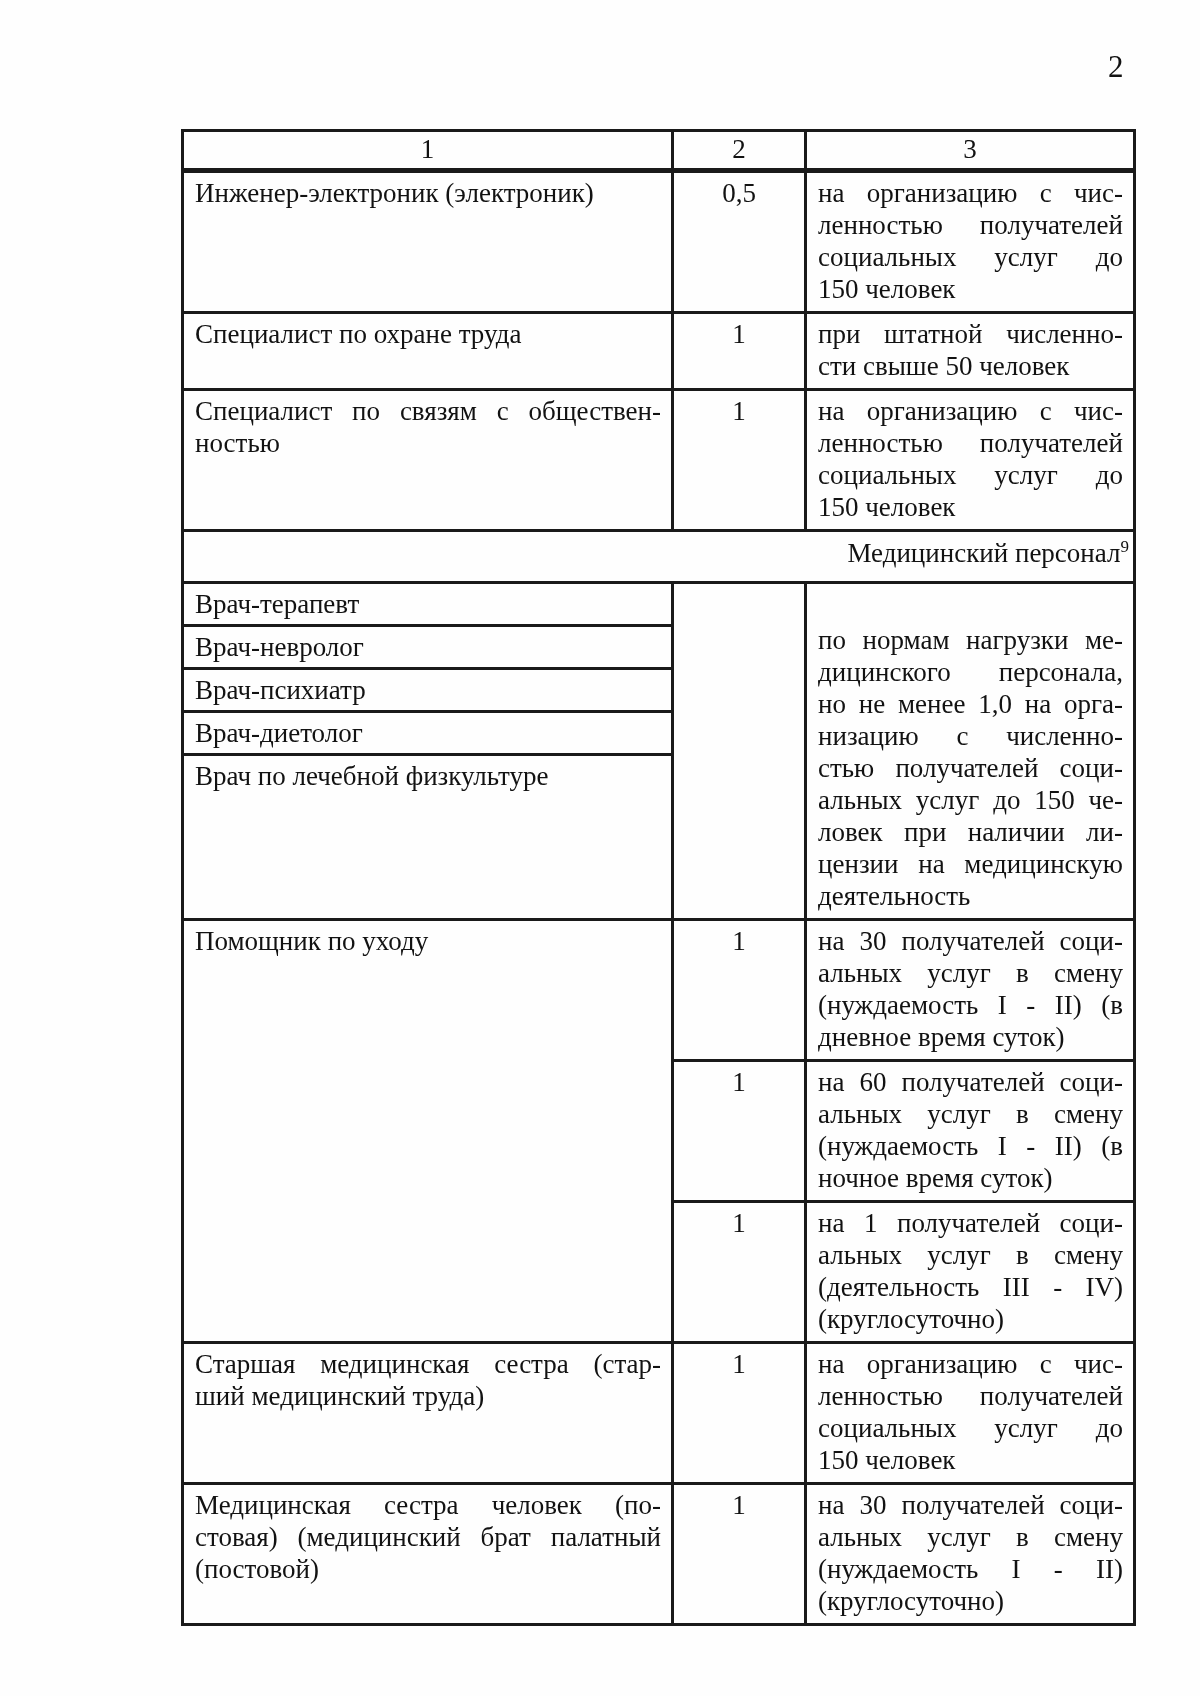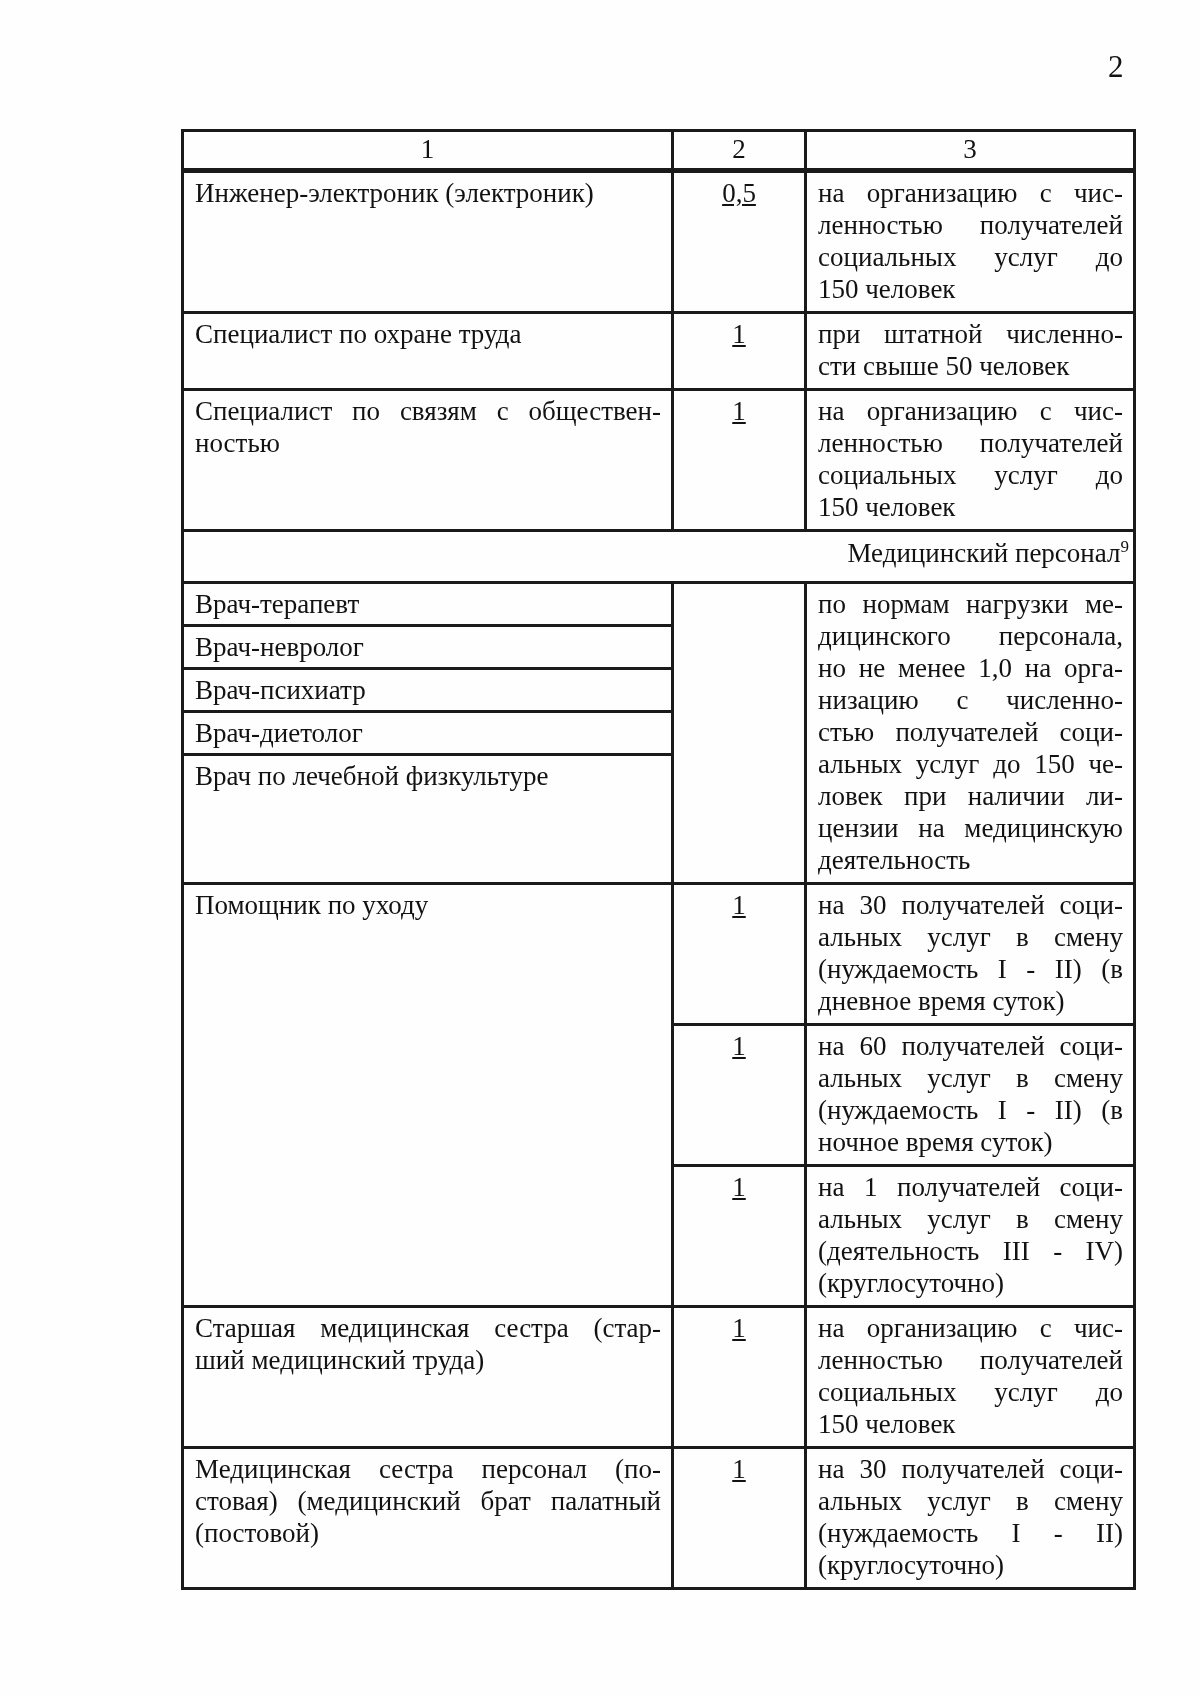--- a/index.html
+++ b/index.html
@@ -49,21 +49,20 @@
     text-align: justify;
     text-align-last: justify;
   }
   .line:last-child {
     text-align-last: left;
   }
   td.units-cell {
     text-align: center;
     padding-left: 4px;
     padding-right: 4px;
-    text-decoration: underline;
   }
   tr.section-hdr td {
     text-align: right;
     height: 40px;
     padding: 5px 4px 4px;
   }
   sup.fn {
     font-size: 17px;
     line-height: 0;
     vertical-align: super;
@@ -75,21 +74,21 @@
     box-sizing: border-box;
     height: 43px;
     padding: 4px 10px 16px 11px;
     border-bottom: 3px solid #1a1a1a;
     white-space: nowrap;
     overflow: hidden;
   }
   .stack-item:last-child {
     border-bottom: none;
   }
-  .norm-min-lg { min-height: 288px; }
+  .norm-min-lg { min-height: 288px; margin-top: 36px; }
   .norm-min    { min-height: 128px; }
 </style>
 </head>
 <body>
 
 <div class="page">
   <div class="page-number">2</div>
 
   <table class="doc-table">
     <colgroup>
@@ -215,21 +214,21 @@
             <div class="norm-min">
               <div class="line">на организацию с чис-</div>
               <div class="line">ленностью получателей</div>
               <div class="line">социальных услуг до</div>
               <div class="line">150 человек</div>
             </div>
           </td>
         </tr>
         <tr>
           <td>
-            <div class="line">Медицинская сестра персонал (по-</div>
+            <div class="line">Медицинская сестра человек (по-</div>
             <div class="line">стовая) (медицинский брат палатный</div>
             <div class="line">(постовой)</div>
           </td>
           <td class="units-cell">1</td>
           <td>
             <div class="norm-min">
               <div class="line">на 30 получателей соци-</div>
               <div class="line">альных услуг в смену</div>
               <div class="line">(нуждаемость I - II)</div>
               <div class="line">(круглосуточно)</div>

